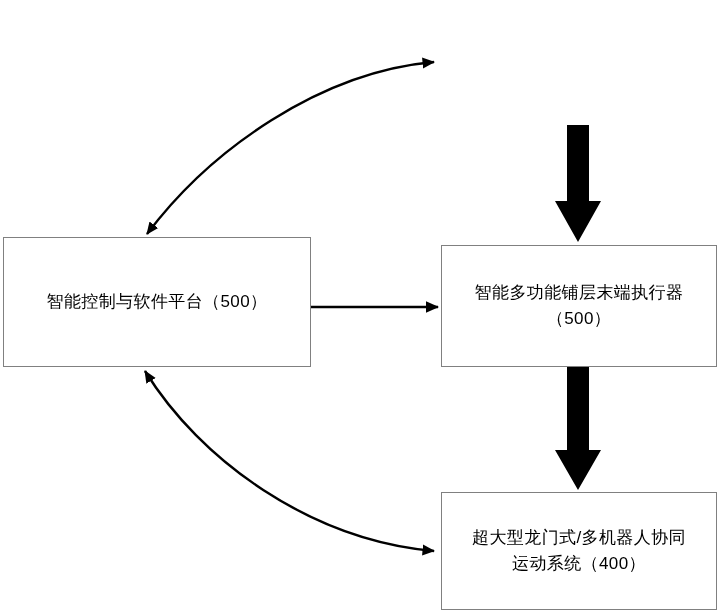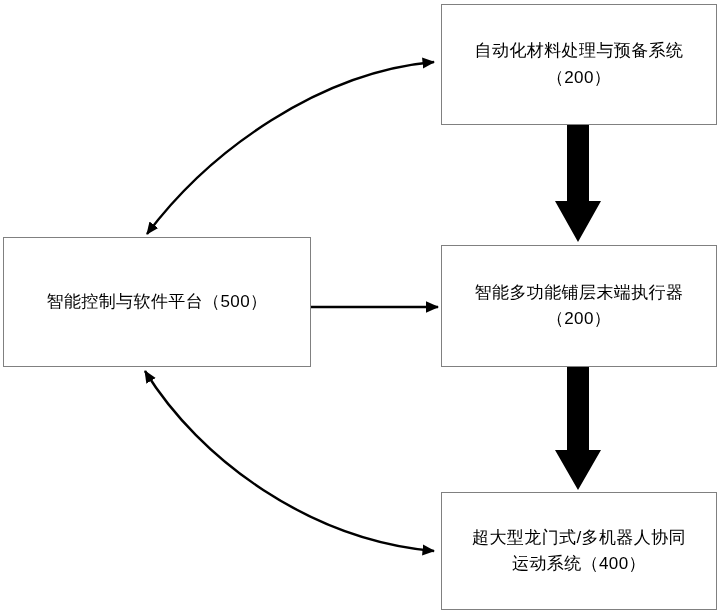--- a/index.html
+++ b/index.html
@@ -91,28 +91,24 @@
 
     <g>
       <path d="M 567 367 L 589 367 L 589 450 L 601 450 L 578 490 L 555 450 L 567 450 Z" fill="#000000"></path>
     </g>
 
     <g>
       <path d="M 145 371 C 200 460, 310 540, 434 551" fill="none" stroke="#000000" stroke-width="2.4" marker-start="url(#arrow-start)" marker-end="url(#arrow-end)"></path>
     </g>
   </svg>
 
-  <div class="node-box" id="node-200">
-    <span class="node-label">自动化材料处理与预备系统
-（200）</span>
-  </div>
 
   <div class="node-box" id="node-300">
     <span class="node-label">智能多功能铺层末端执行器
-（200）</span>
+（500）</span>
   </div>
 
   <div class="node-box" id="node-400">
     <span class="node-label">超大型龙门式/多机器人协同
 运动系统（400）</span>
   </div>
 
   <div class="node-box" id="node-500">
     <span class="node-label">智能控制与软件平台（500）</span>
   </div>

